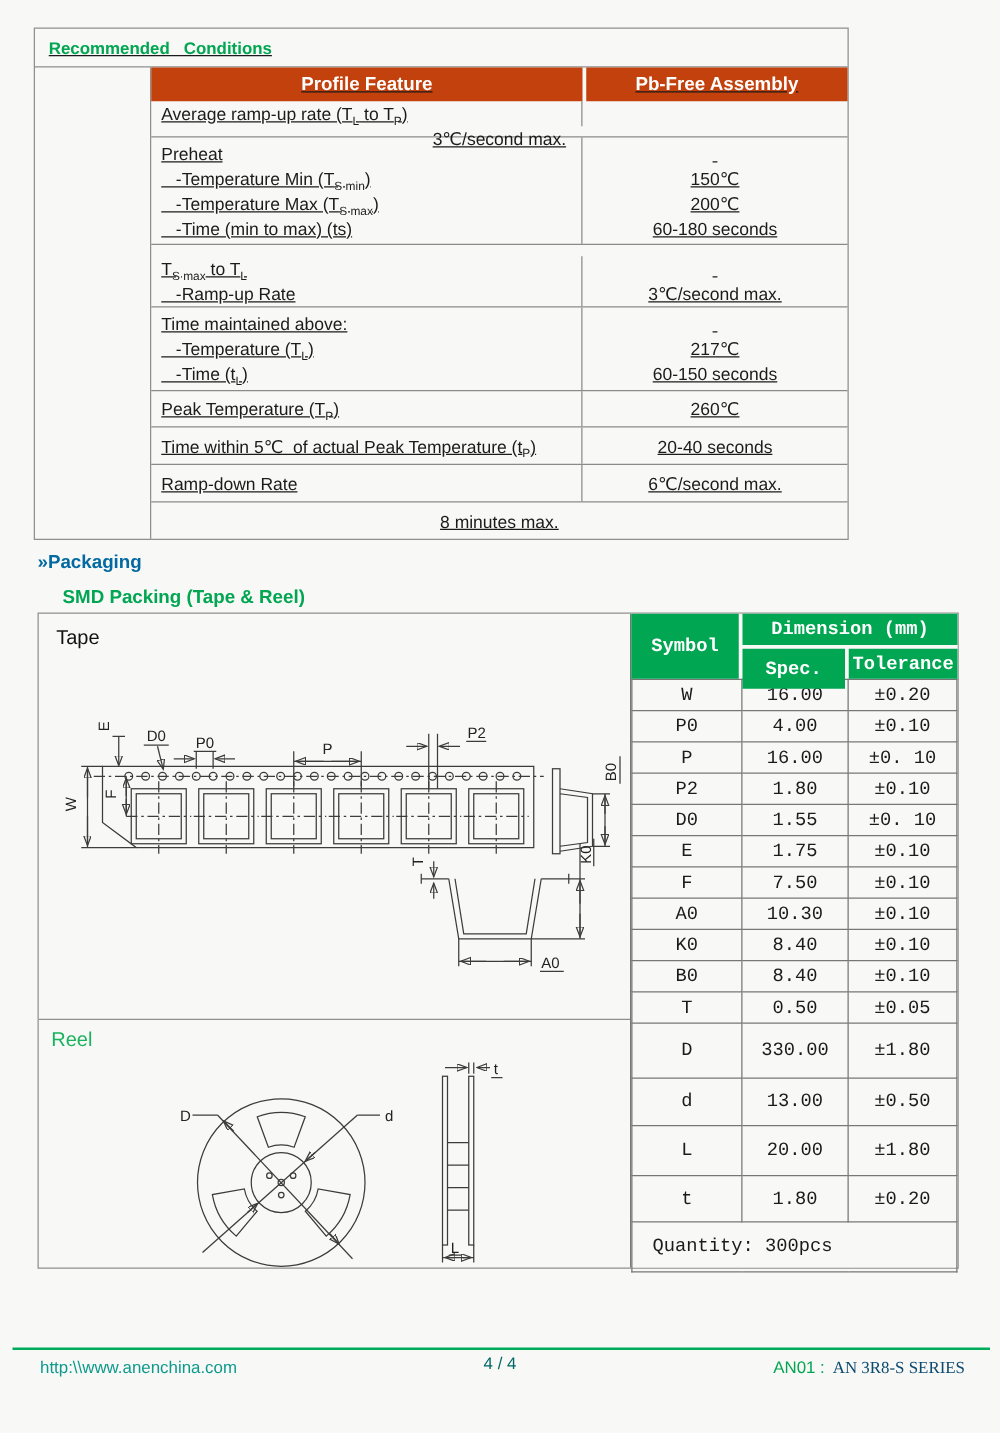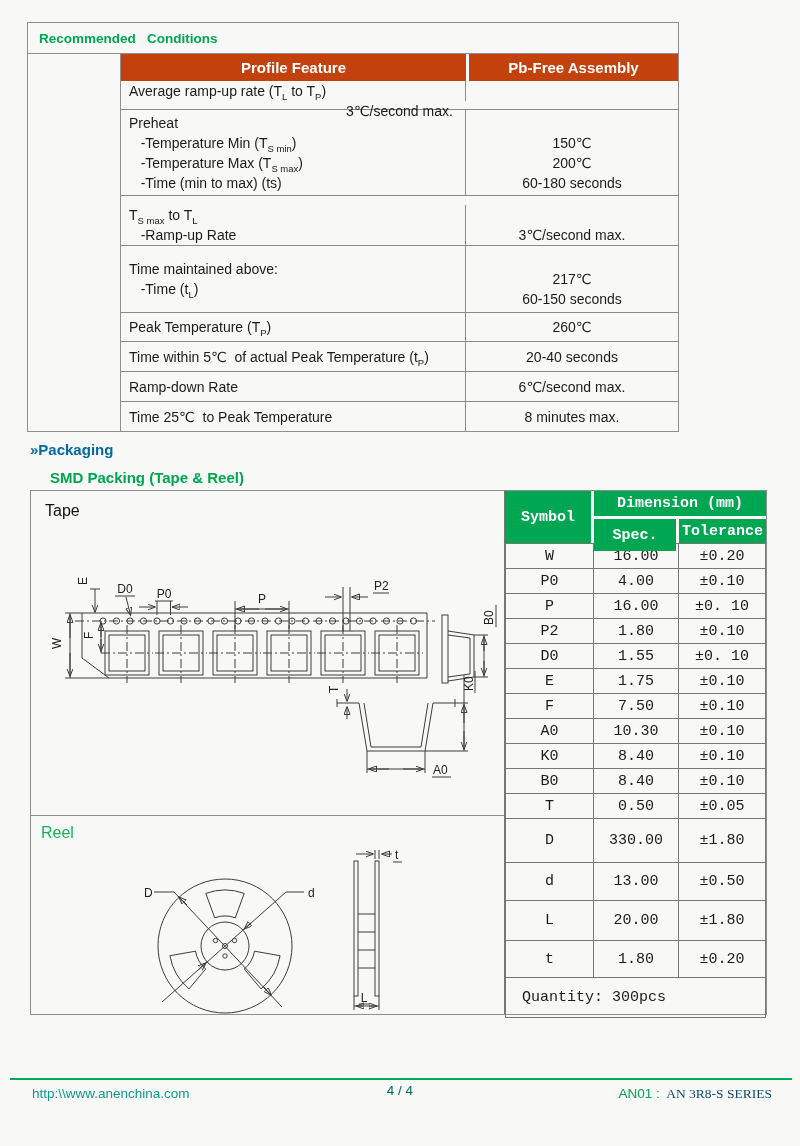--- a/index.html
+++ b/index.html
@@ -4,21 +4,21 @@
 <style>
   html,body{margin:0;padding:0;}
   body{
     width:800px;height:1146px;position:relative;overflow:hidden;
     background:#f8f8f7;
     font-family:"Liberation Sans","DejaVu Sans",sans-serif;
     color:#1b1b1b;
   }
   sub{font-size:68%;line-height:0;}
   
-  .top-box{position:absolute;left:27px;top:22px;width:652px;height:410px;border:1px solid #8f8f8f;box-sizing:border-box;}
+  .top-box{position:absolute;left:27px;top:22px;width:652px;height:410px;border:1px solid #8f8f8f;box-sizing:border-box;text-decoration:underline;}
   .top-title{height:31px;box-sizing:border-box;border-bottom:1px solid #8f8f8f;display:flex;align-items:center;padding-left:11px;
     color:#00a651;font-weight:bold;font-size:13.5px;white-space:pre;}
   .top-body{display:flex;height:377px;}
   .spacer-col{width:93px;border-right:1px solid #8f8f8f;box-sizing:border-box;}
   .profile-area{flex:1;display:flex;flex-direction:column;}
   .profile-header{display:flex;height:29px;}
   .ph-cell{background:#c2410c;color:#fff;font-weight:bold;font-size:15px;display:flex;align-items:center;justify-content:center;}
   .ph-feature{width:345px;margin-right:3px;}
   .ph-assembly{flex:1;}
   .p-row{display:flex;box-sizing:border-box;border-bottom:1px solid #8a8a8a;}
@@ -87,21 +87,21 @@
             </div>
           </div>
           <div class="p-row" style="height: 50px; align-items: flex-end;">
             <div class="p-feat"><div class="line">T<sub>S max</sub> to T<sub>L</sub></div><div class="line">   -Ramp-up Rate</div></div>
             <div class="p-val">
               <div class="line">&nbsp;</div>
               <div class="line">3℃/second  max.</div>
             </div>
           </div>
           <div class="p-row" style="height: 67px;">
-            <div class="p-feat"><div class="line">Time maintained above:</div><div class="line">   -Time (t<sub>L</sub>)</div></div>
+            <div class="p-feat"><div class="line">Time maintained above:</div><div class="line">   -Temperature (T<sub>L</sub>)</div><div class="line">   -Time (t<sub>L</sub>)</div></div>
             <div class="p-val">
               <div class="line">&nbsp;</div>
               <div class="line">217℃</div>
               <div class="line">60-150 seconds</div>
             </div>
           </div>
           <div class="p-row" style="height: 29px;">
             <div class="p-feat"><div class="line">Peak Temperature (T<sub>P</sub>)</div></div>
             <div class="p-val">
               <div class="line">260℃</div>
@@ -113,21 +113,20 @@
               <div class="line">20-40 seconds</div>
             </div>
           </div>
           <div class="p-row" style="height: 30px;">
             <div class="p-feat"><div class="line">Ramp-down Rate</div></div>
             <div class="p-val">
               <div class="line">6℃/second  max.</div>
             </div>
           </div>
           <div class="p-row" style="height: 29px;">
-            <div class="p-feat"><div class="line">Time 25℃  to Peak Temperature</div></div>
             <div class="p-val">
               <div class="line">8 minutes max.</div>
             </div>
           </div>
         </div>
     </div>
   </div>
 </div>
 
 <div class="pkg-h1">»Packaging</div>

